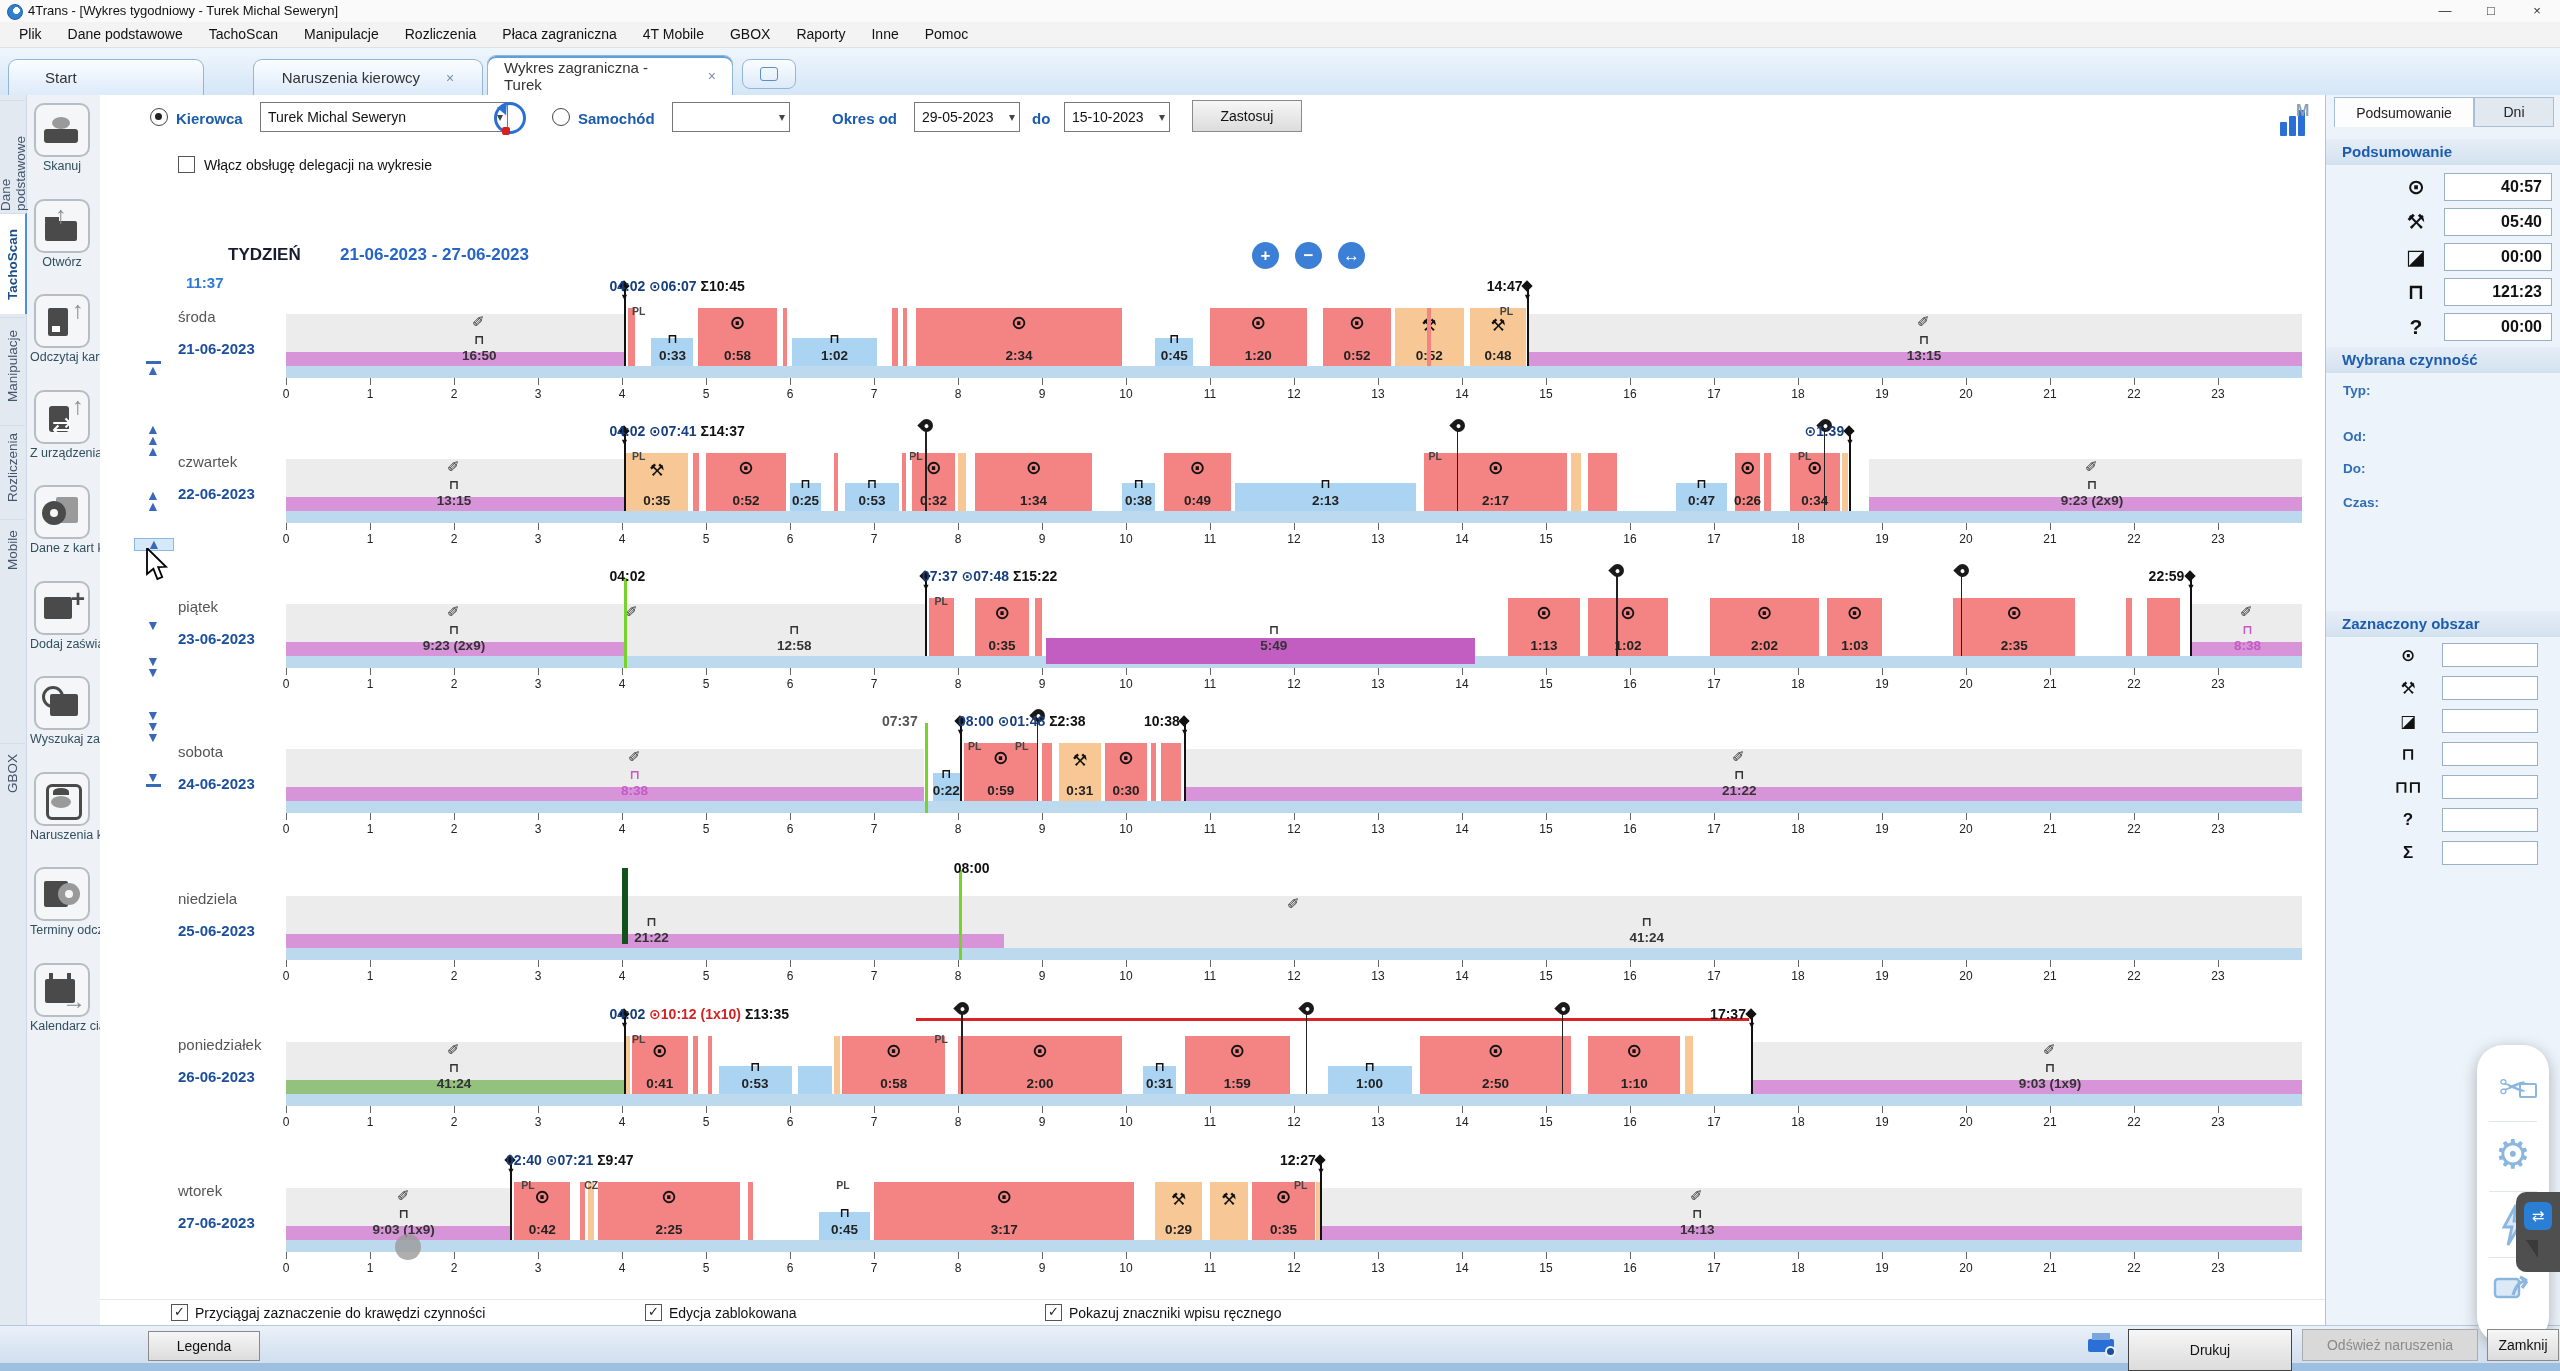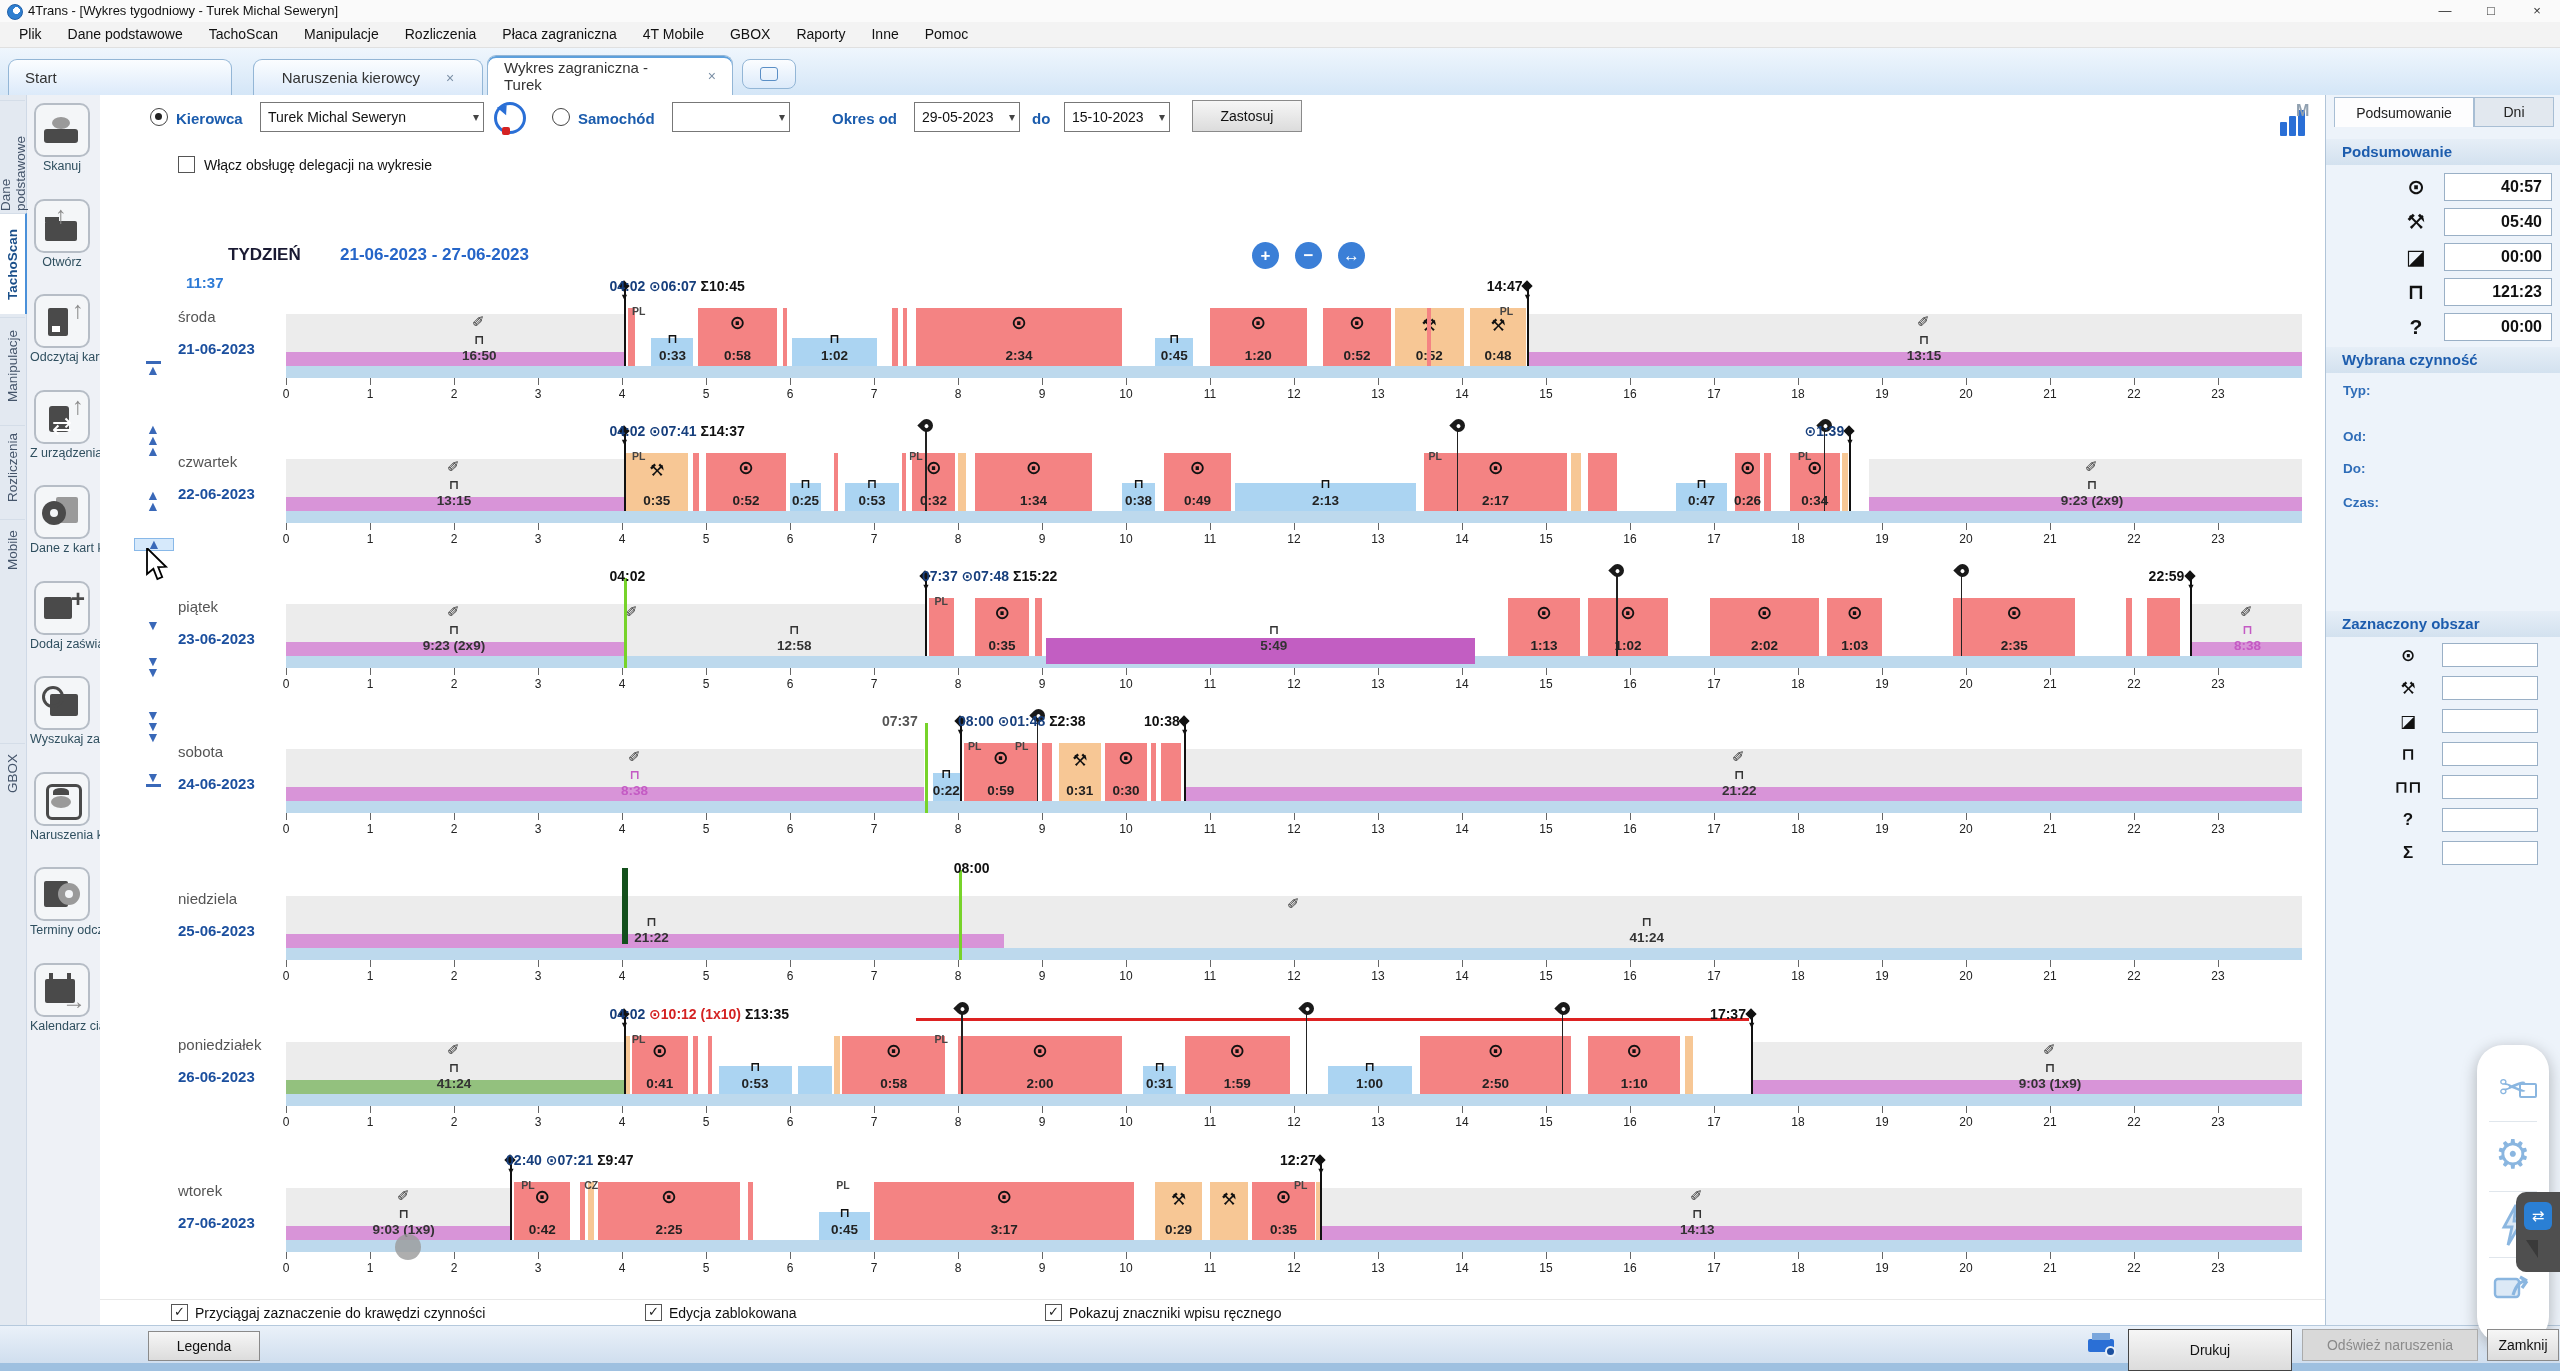--- a/index.html
+++ b/index.html
@@ -142,21 +142,21 @@
     </div>
   <div class="abs" id="tabrow">
     <div id="tabs"></div>
     <div id="tab-plus">
         <span></span>
       </div>
     <div class="abs" id="searchbox">
       <input placeholder="Wyszukiwanie..." style="">
       <div id="search-mag"></div>
     </div>
-  <div class="tab" style="left: 8px; width: 224px; justify-content: flex-start; padding-left: 16px;">
+  <div class="tab" style="left: 8px; width: 196px; justify-content: flex-start; padding-left: 36px;">
         <div style="position: static;">Start</div>
       </div>
       <div class="tab" style="left: 253px; width: 230px; justify-content: center; padding-left: 16px;">
         <div style="position: static;">Naruszenia kierowcy</div>
         <div class="x" style="position: static;">×</div>
       </div>
       <div class="tab active" style="left: 487px; width: 246px; justify-content: center; padding-left: 16px;">
         <div style="position: static;">Wykres zagraniczna - Turek</div>
         <div class="x" style="position: static;">×</div>
       </div>
@@ -305,21 +305,21 @@
     </div>
   <div class="abs" id="tvtab">
     <div class="sq">⇄</div>
     <div class="pt"></div>
   </div>
   <svg class="abs" id="cursor" viewBox="0 0 14 17" width="30" height="34">
     <path d="M1,0 L1,13 L4.2,10.4 L6.2,15.5 L8.6,14.5 L6.6,9.6 L10.5,9.4 Z" fill="#fff" stroke="#000" stroke-width="0.9"></path>
   </svg>
 <div class="radio sel" style="left: 150px; top: 108px;"></div>
     <div class="bluelbl" style="left: 176px; top: 110px;">Kierowca</div>
-    <div class="select" style="left: 260px; top: 102px; width: 224px;">Turek Michal Seweryn<div class="arr">▾</div></div>
+    <div class="select" style="left: 260px; top: 102px; width: 248px;">Turek Michal Seweryn<div class="arr">▾</div></div>
     <div class="swapic" style="left: 494px; top: 102px;">
       <div class="dot"></div>
     </div>
     <div class="radio" style="left: 552px; top: 108px;"></div>
     <div class="bluelbl" style="left: 578px; top: 110px;">Samochód</div>
     <div class="select" style="left: 672px; top: 102px; width: 118px;">
       <div class="arr">▾</div>
     </div>
     <div class="bluelbl" style="left: 832px; top: 110px;">Okres od</div>
     <div class="select" style="left: 914px; top: 102px; width: 106px;">29-05-2023<div class="arr">▾</div></div>

